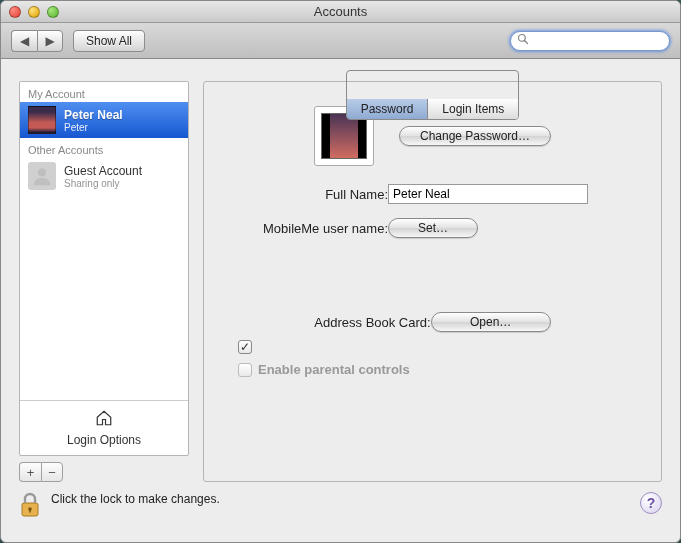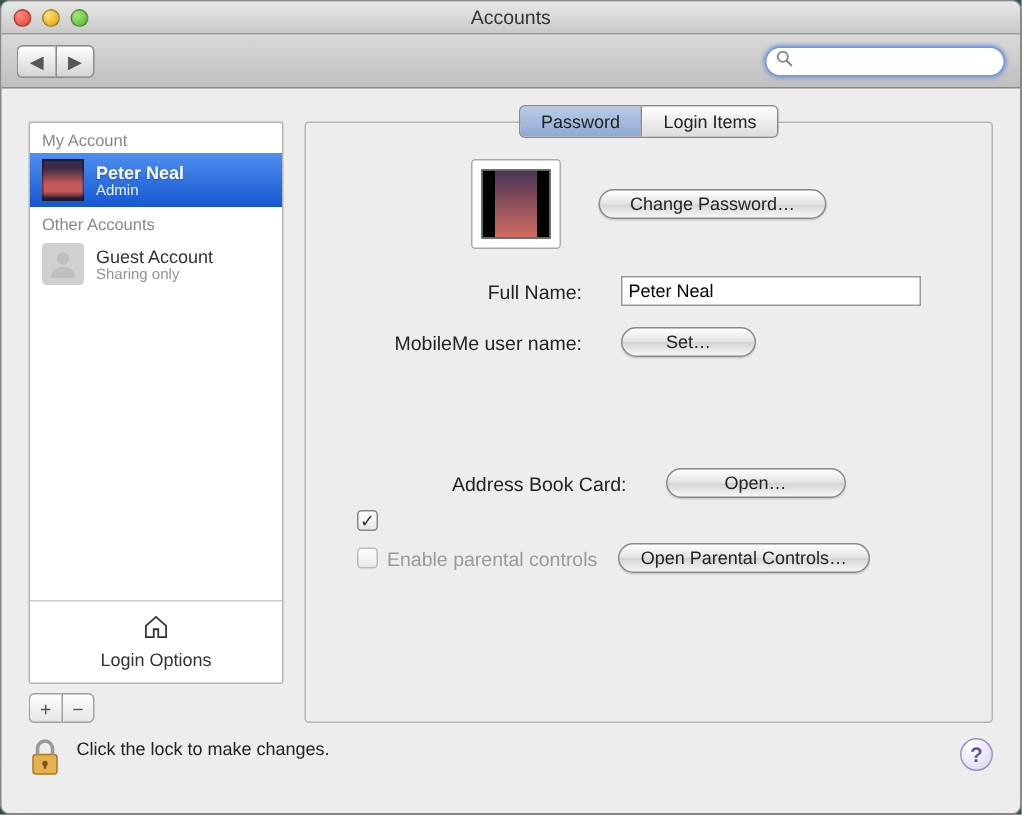--- a/index.html
+++ b/index.html
@@ -189,20 +189,21 @@
     display: flex;
     border-radius: 4px;
     overflow: hidden;
     border: 1px solid #8a8a8a;
   }
   .tab {
     padding: 3px 14px;
     font-size: 12px;
     background: linear-gradient(#fefefe,#dcdcdc);
     color: #222;
+    margin-top: 28px;
   }
   .tab.active {
     background: linear-gradient(#b9cce8,#8faad2);
     border-right: 1px solid #8a8a8a;
   }
 
   .picrow {
     display:flex;align-items:center;justify-content:center;gap:25px;
     margin-bottom: 18px;
   }
@@ -226,39 +227,39 @@
     border: 1px solid #8a8a8a;
     background: linear-gradient(#ffffff,#e2e2e2 50%,#d3d3d3 51%,#f7f7f7);
     font-size: 12px;
     color: #222;
     display:inline-flex;align-items:center;justify-content:center;
     box-shadow: 0 1px 1px rgba(0,0,0,0.15);
   }
   .aqua-btn.wide{padding:0 20px;}
 
   .formrow {
-    display:flex;align-items:center;gap:26px;margin-bottom:14px;
+    display:flex;align-items:center;gap:0;margin-bottom:14px;
   }
   .formrow .lbl{
     width: 170px; text-align: right; font-size:13px; color:#222;
   }
   .txt {
     height: 20px;
     width: 200px;
     padding: 1px 4px;
     border:1px solid #999;
     font-size:12px;
     background:#fff;
   }
   .gap { height: 60px; }
   .checkrow{
     display:flex;align-items:center;gap:6px;margin:8px 0 8px 20px;
     font-size:13px;color:#222;
   }
-  .checkrow.disabled{color:#999;}
+  .checkrow.disabled{color:#999;font-weight:bold;}
   .cb{
     width:14px;height:14px;border:1px solid #888;border-radius:3px;
     background:linear-gradient(#fff,#e8e8e8);
     display:flex;align-items:center;justify-content:center;
     font-size:12px;color:#333;
   }
 
   .footer {
     height: 50px;
     display:flex;align-items:flex-start;
@@ -295,20 +296,23 @@
   </div>
 
   <div class="toolbar">
     <div class="navgrp">
       <div class="navbtn">
         <span>◀</span>
       </div>
       <div class="navbtn">
         <span>▶</span>
       </div>
+    </div>
+    <div class="showall">
+      <span>Show All</span>
     </div>
     <div class="spacer"></div>
     <div class="search">
       <span class="mag">
         <svg width="12" height="12" viewBox="0 0 16 16">
             <circle cx="6.5" cy="6.5" r="4.5" fill="none" stroke="#888" stroke-width="1.6"></circle>
             <line x1="10" y1="10" x2="14" y2="14" stroke="#888" stroke-width="1.8" stroke-linecap="round"></line>
           </svg>
       </span>
       <input type="text" placeholder="" style="">
@@ -316,21 +320,21 @@
   </div>
 
   <div class="content">
     <div class="sidebar">
       <div class="listbox">
         <div class="section-label">My Account</div>
         <div class="acct-row selected">
           <div class="pic"></div>
           <div>
             <div class="acct-name">Peter Neal</div>
-            <div class="acct-sub">Admin</div>
+            <div class="acct-sub">Peter</div>
           </div>
         </div>
         <div class="section-label">Other Accounts</div>
         <div class="acct-row">
           <div class="silhouette">
             <svg width="22" height="22" viewBox="0 0 24 24">
                 <circle cx="12" cy="8" r="4.5" fill="#bfbfbf"></circle>
                 <path d="M3 22c0-5 4-8 9-8s9 3 9 8" fill="#bfbfbf"></path>
               </svg>
           </div>
@@ -405,23 +409,20 @@
 
       <div class="checkrow">
         <div class="cb">
           <span>✓</span>
         </div>
       </div>
 
       <div class="checkrow disabled">
         <div class="cb" style="border-color:#bbb"></div>
         <span>Enable parental controls</span>
-        <div class="aqua-btn" style="margin-left:8px">
-          <span>Open Parental Controls…</span>
-        </div>
       </div>
     </div>
   </div>
 
   <div class="footer">
     <span class="lock">
       <svg width="22" height="26" viewBox="0 0 22 26">
         <rect x="3" y="11" width="16" height="13" rx="2" fill="#e7b150" stroke="#a67a20"></rect>
         <path d="M6 11 V7 a5 5 0 0 1 10 0 V11" fill="none" stroke="#999" stroke-width="2.4"></path>
         <circle cx="11" cy="17" r="1.8" fill="#7a5410"></circle>

